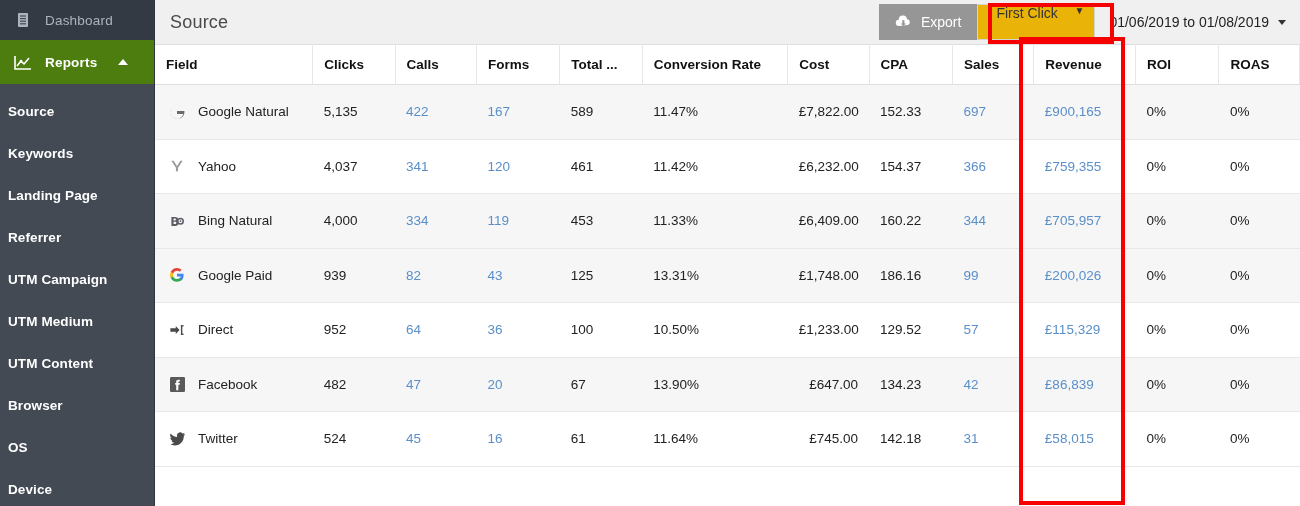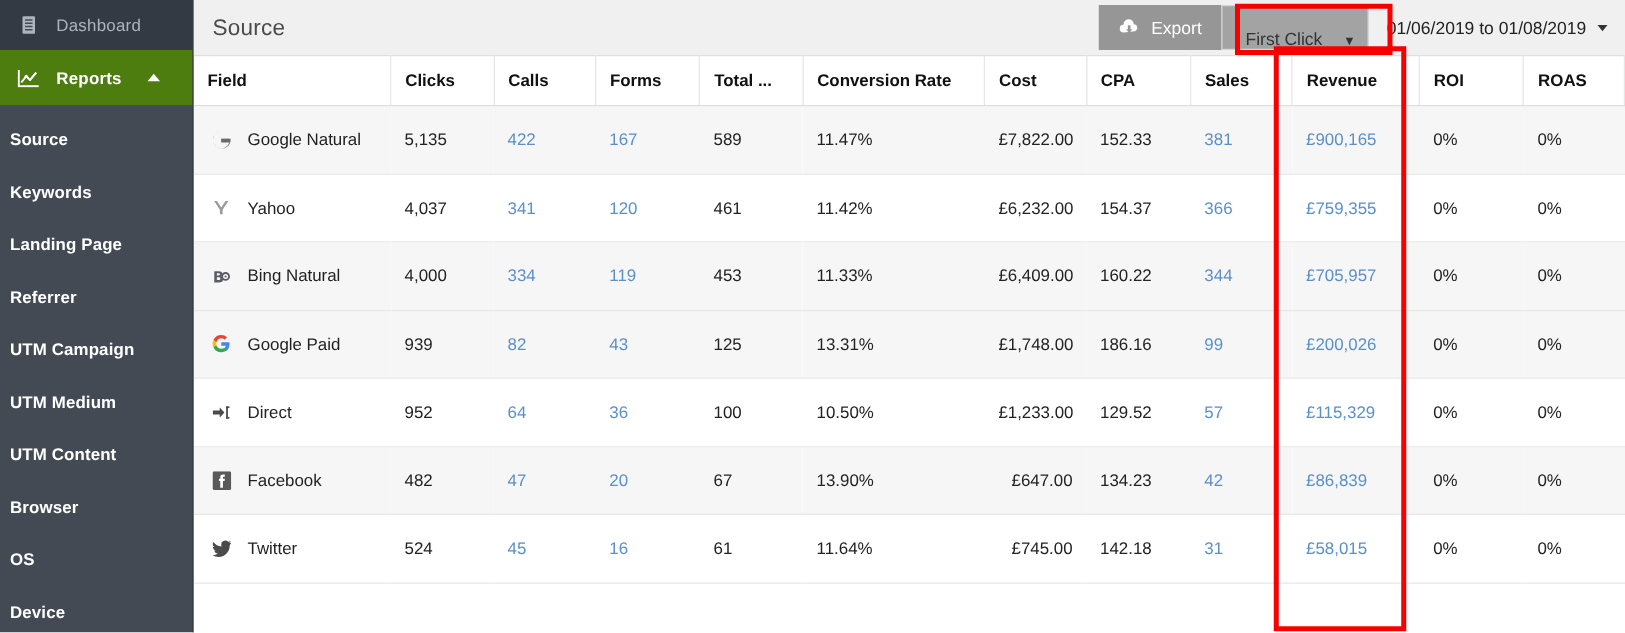--- a/index.html
+++ b/index.html
@@ -90,24 +90,24 @@
     background: #969696;
     color: #ffffff;
     display: flex; align-items: center; gap: 8px;
     padding: 0 16px;
     font-size: 14px;
     height: 36px;
     align-self: center;
     margin-right: 0;
   }
   .attr-select {
-    background: #a3a3a3;
+    background: #eab308;
     border: 1px solid #d4d4d4;
     height: 36px; align-self: center;
-    display: flex; align-items: flex-end;
+    display: flex; align-items: flex-start;
     padding: 0 10px 0 18px;
     font-size: 14px; color: #333;
     min-width: 118px;
     justify-content: space-between;
     gap: 16px;
   }
   .attr-select .caret { font-size: 10px; color: #333; }
   .date-range {
     background: #f0f0f0;
     height: 36px; align-self: center;
@@ -322,21 +322,21 @@
                   <span class="field-name">Google Natural</span>
                 </div>
               </td>
               <td>5,135</td>
               <td class="link">422</td>
               <td class="link">167</td>
               <td>589</td>
               <td>11.47%</td>
               <td class="money-right">£7,822.00</td>
               <td>152.33</td>
-              <td class="link">381</td>
+              <td class="link">697</td>
               <td class="link">£900,165</td>
               <td>0%</td>
               <td>0%</td>
             </tr>
             <tr class="even">
               <td>
                 <div class="field-cell">
                   <span class="ico">
                     <svg width="16" height="16" viewBox="0 0 18 18">
                       <path d="M2.6 3.2h2.6L9 9.1l3.8-5.9h2.6L10.2 11v4H7.8v-4z" fill="#9a9aa0"></path>

